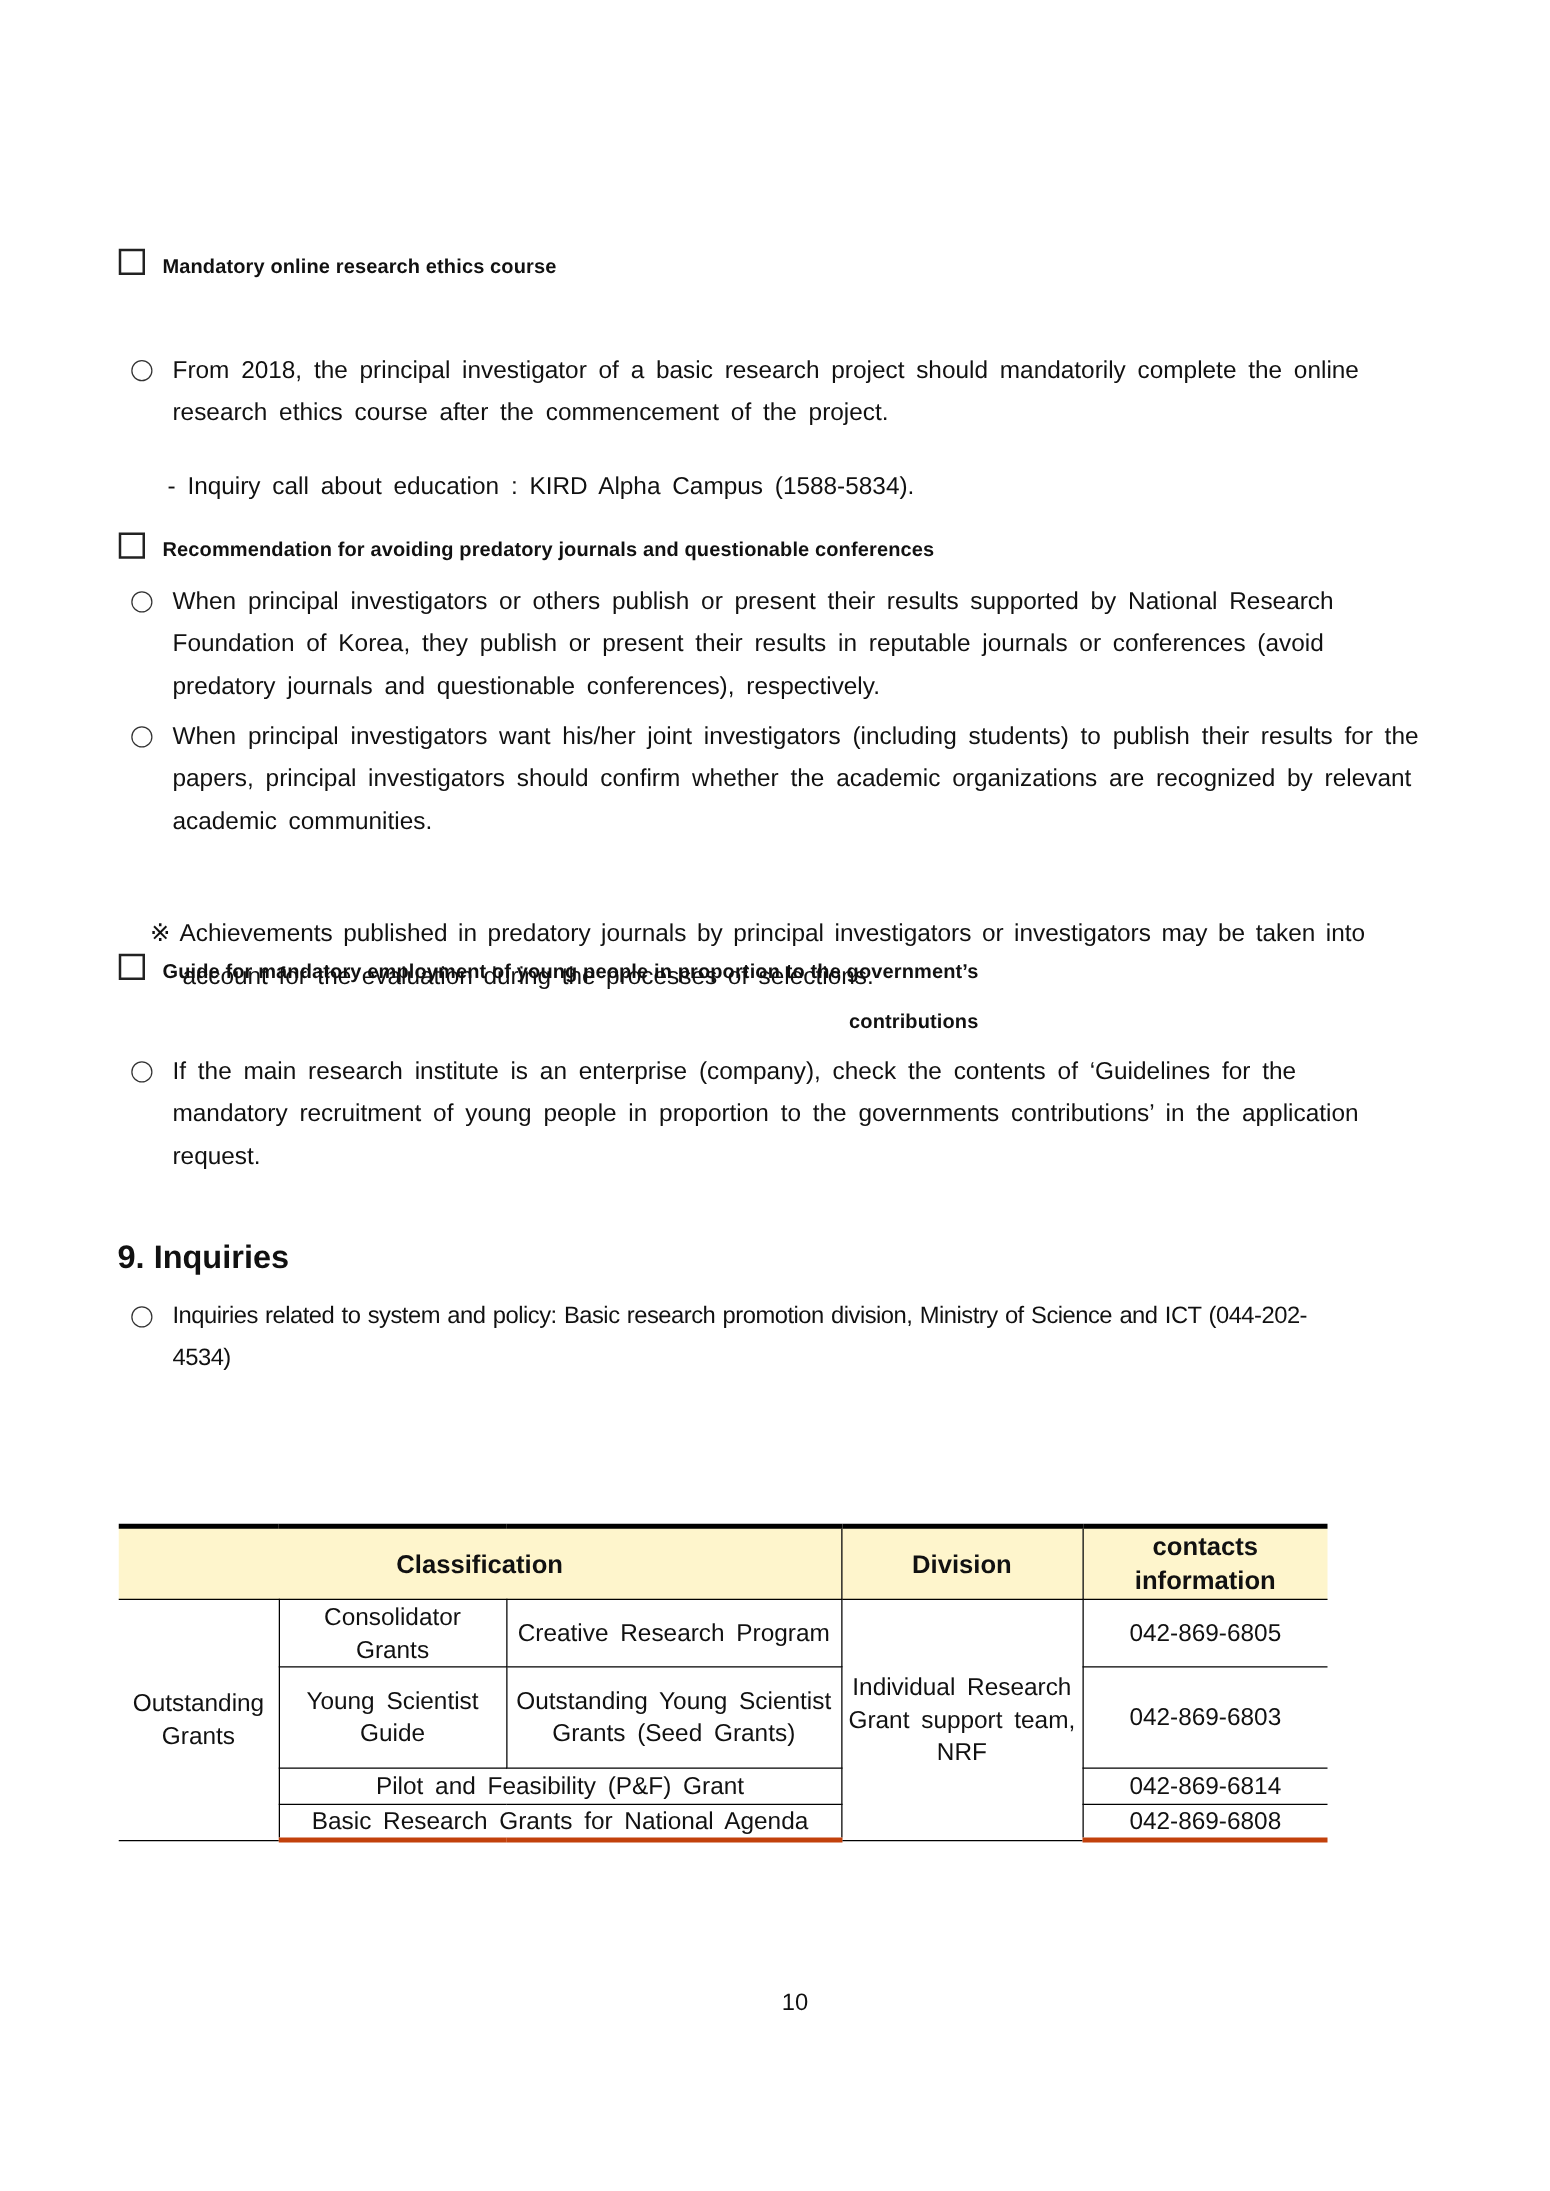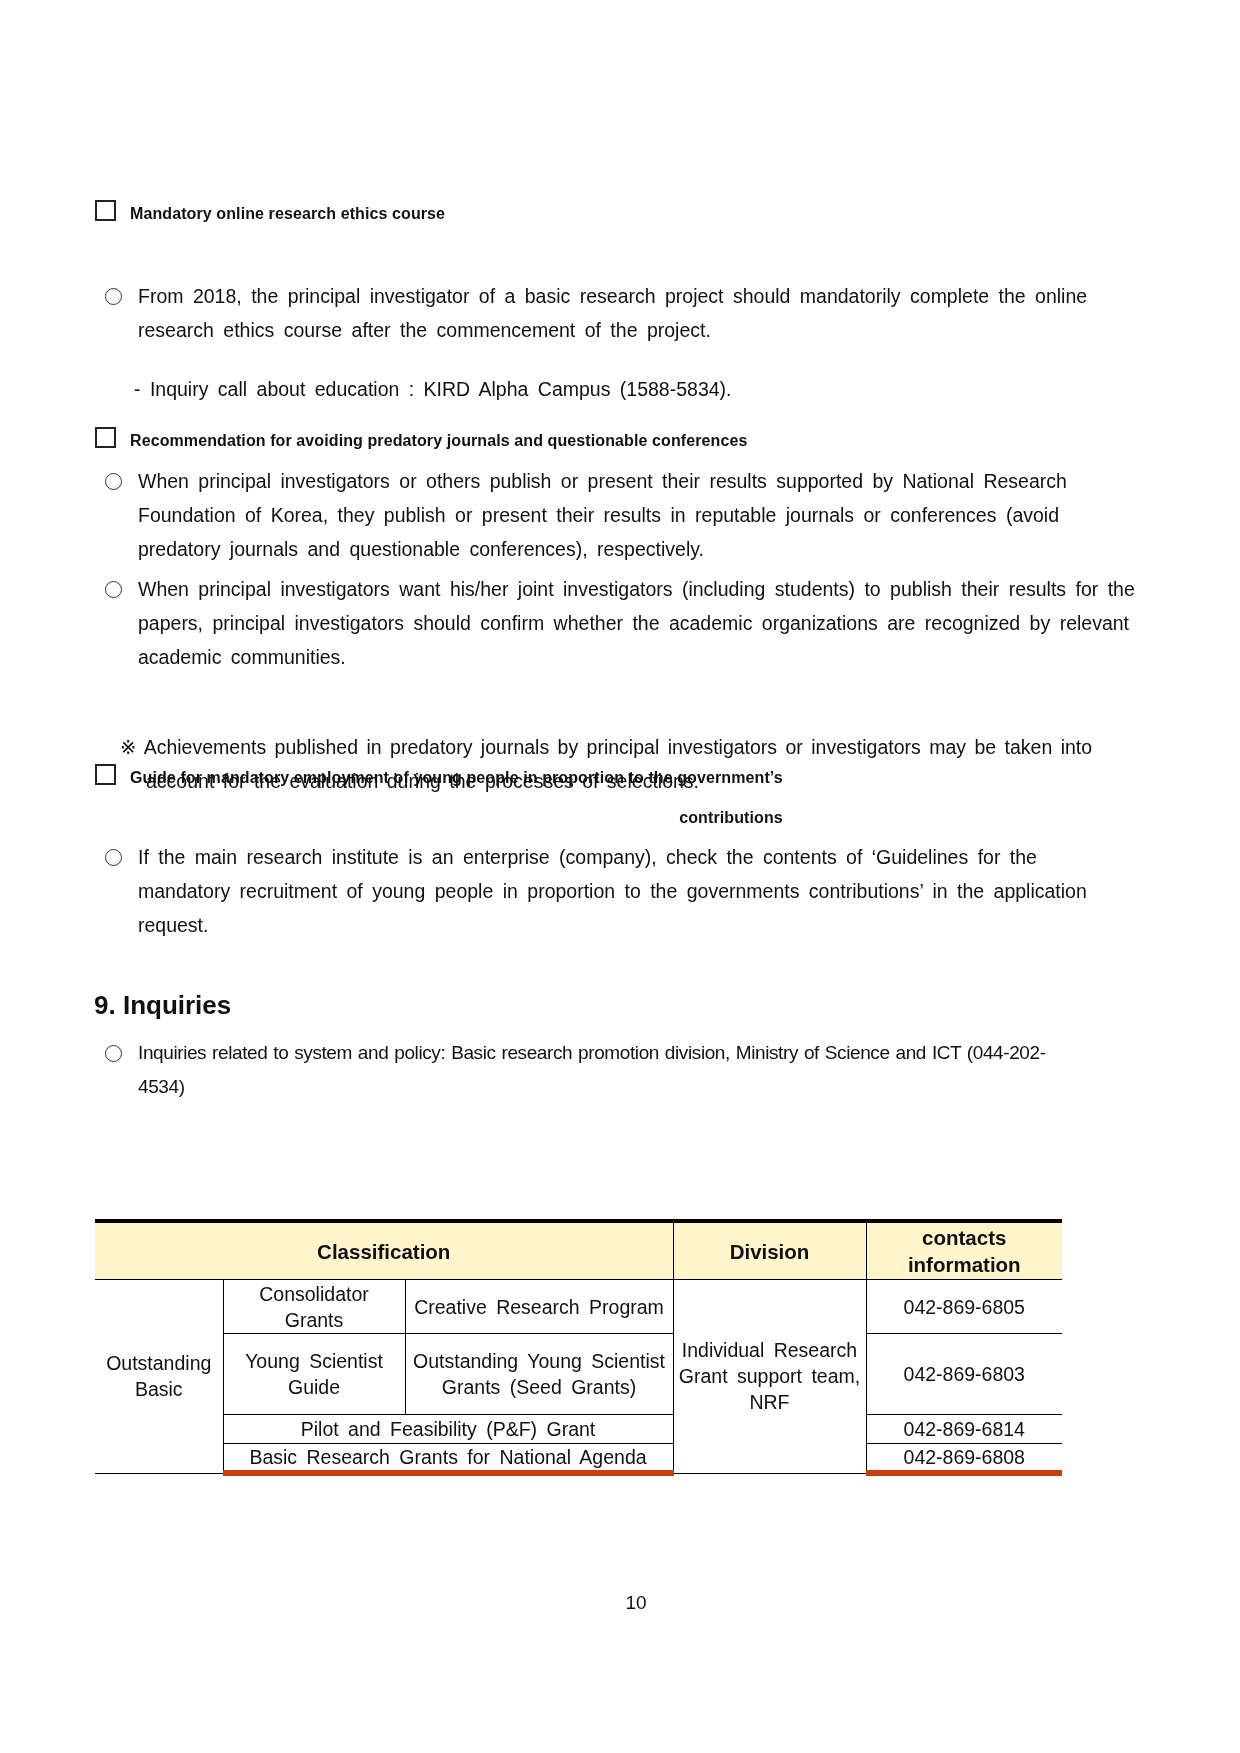--- a/index.html
+++ b/index.html
@@ -26,21 +26,21 @@
   .narrow { font-size: 19px; word-spacing: 1px; letter-spacing: -0.4px; }
 
   .section-title { position: absolute; left: 94px; top: 990px; font-weight: bold; font-size: 26px; }
 
   table.inq { position: absolute; left: 95px; top: 1219px; width: 967px;
               border-collapse: collapse; font-size: 19.5px; line-height: 26px; }
   table.inq td, table.inq th { border: 1px solid #000; text-align: center; padding: 0 4px;
               word-spacing: 4px; }
   table.inq tr.hdr th { background: #fef5cc; font-weight: bold; font-size: 20.5px;
               border-top: 4px solid #000; height: 56px; line-height: 27px; word-spacing: 1px; }
-  table.inq tr:last-child td { border-bottom: 6px solid #c2410c; }
+  table.inq tr:last-child td { border-bottom: 4px solid #c2410c; }
   table.inq td.first, table.inq th.first { border-left: none; }
   table.inq td.last, table.inq th.last { border-right: none; }
 
   .page-number { position: absolute; left: 16px; width: 1240px; top: 1592px; text-align: center;
                  font-size: 19px; }
 </style>
 </head>
 <body>
 
 <div class="page">
@@ -94,21 +94,21 @@
         <col style="width:193px">
         <col style="width:196px">
     </colgroup>
     <tbody>
         <tr class="hdr">
       <th class="first" colspan="3">Classification</th>
       <th>Division</th>
       <th class="last">contacts information</th>
     </tr>
     <tr style="height:54px;">
-      <td class="first" rowspan="4">Outstanding Basic</td>
+      <td class="first" rowspan="4">Outstanding Grants</td>
       <td>Consolidator Grants</td>
       <td>Creative Research Program</td>
       <td rowspan="4">Individual Research Grant support team, NRF</td>
       <td class="last">042-869-6805</td>
     </tr>
     <tr style="height:81px;">
       <td>Young Scientist Guide</td>
       <td>Outstanding Young Scientist Grants (Seed Grants)</td>
       <td class="last">042-869-6803</td>
     </tr>

